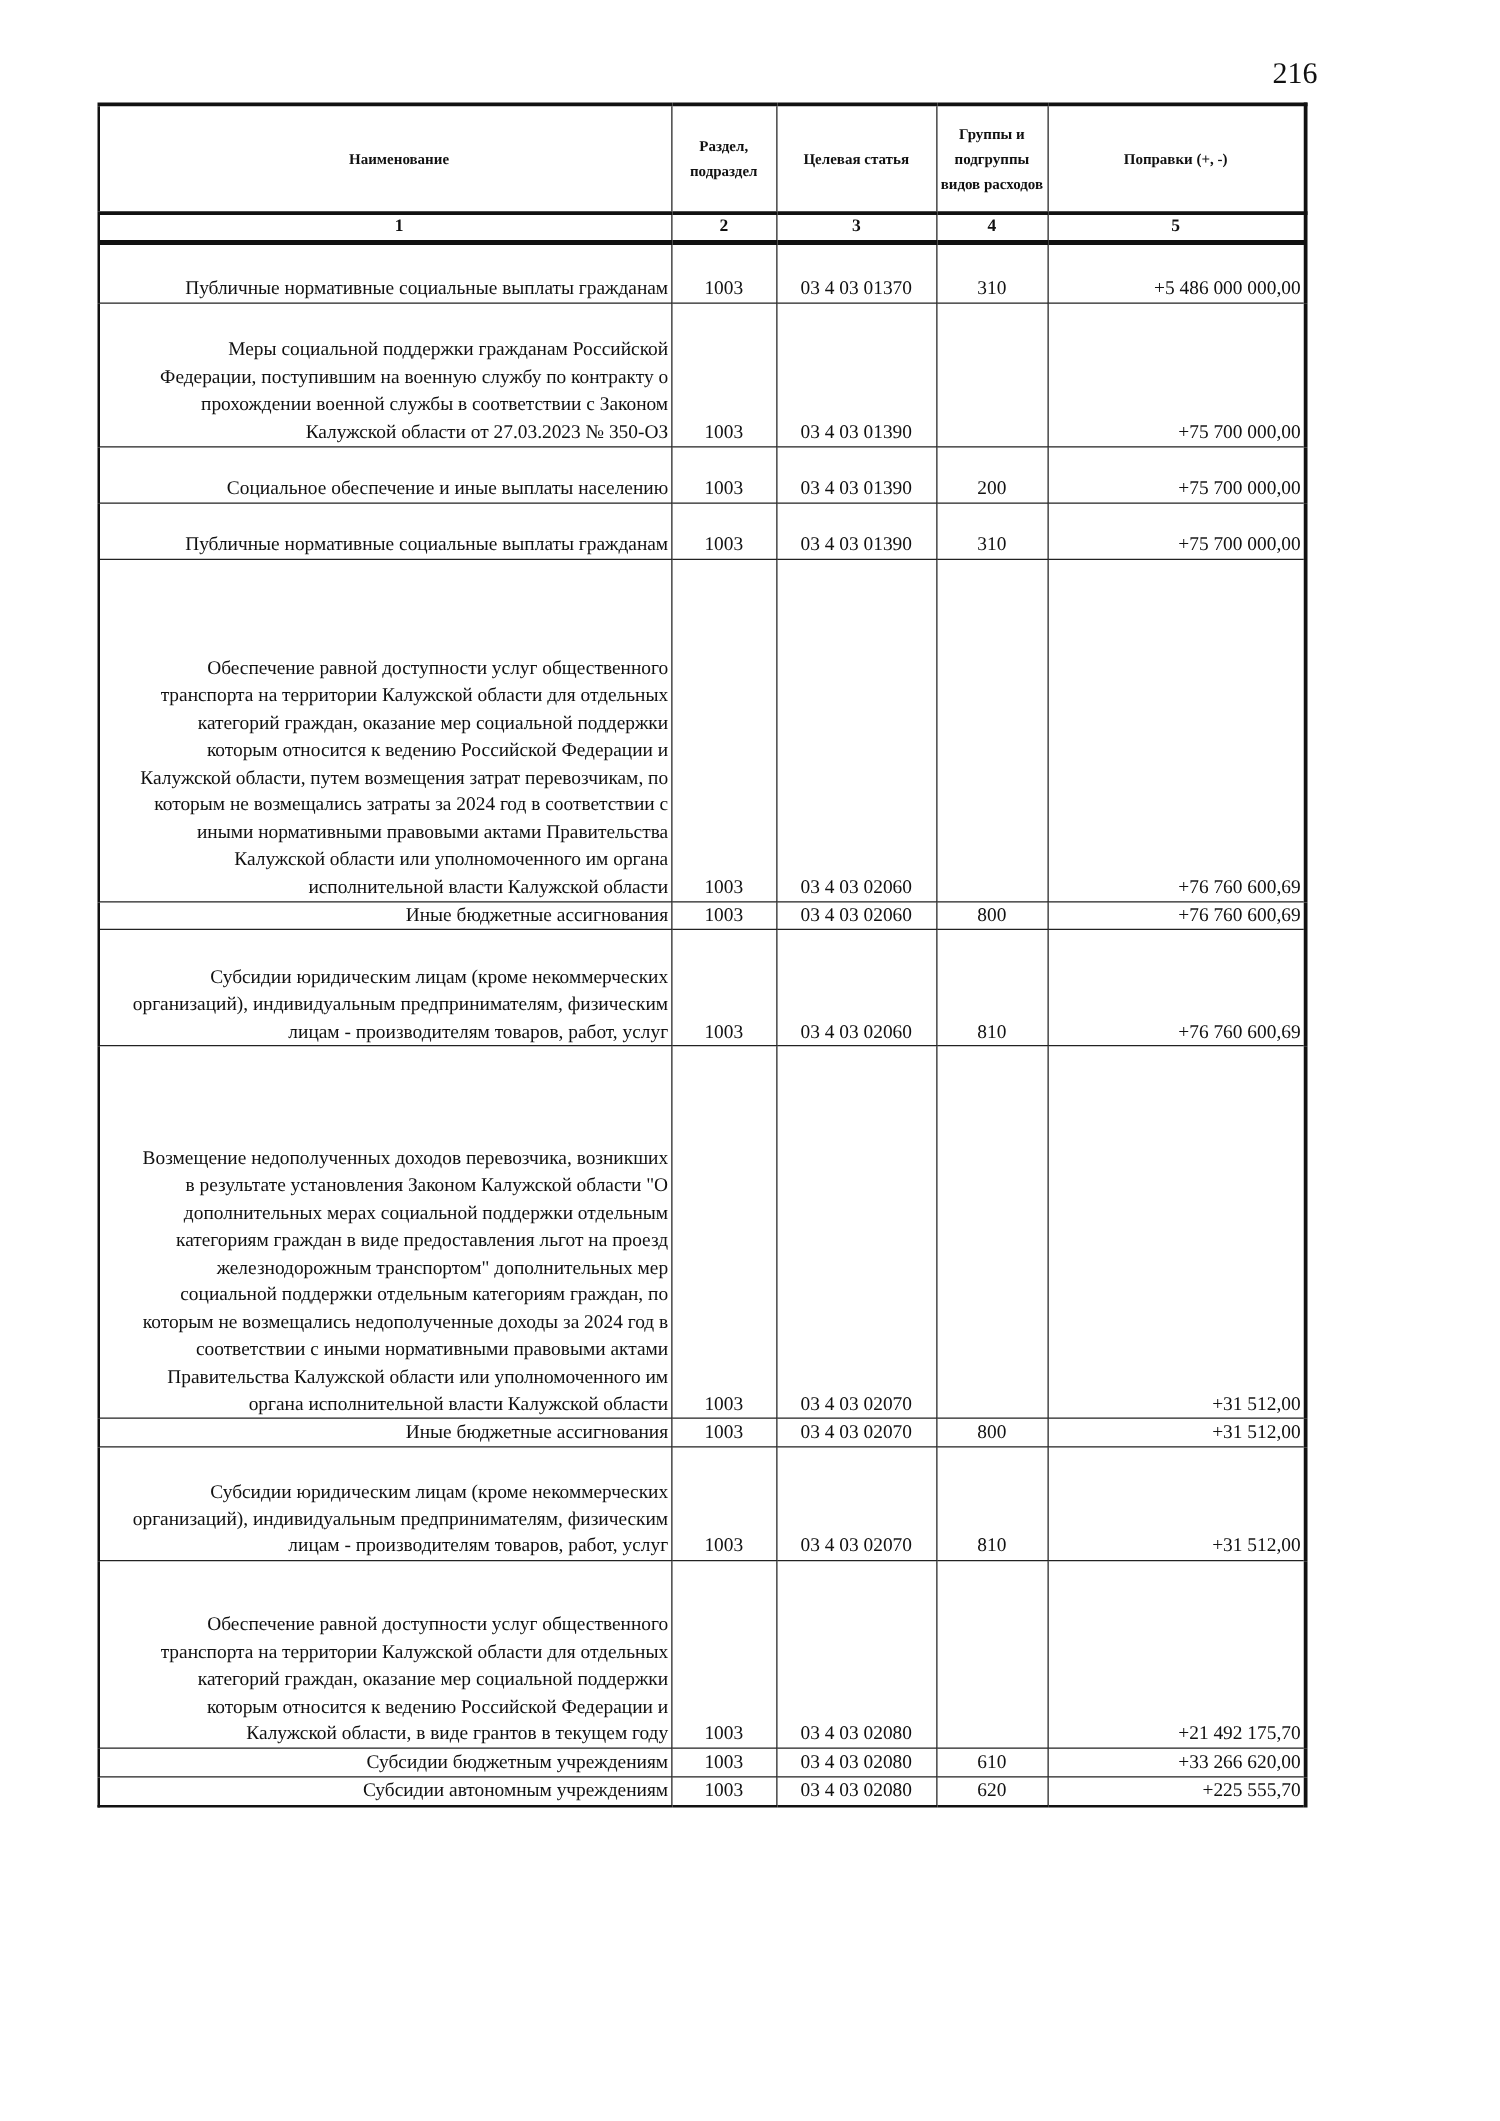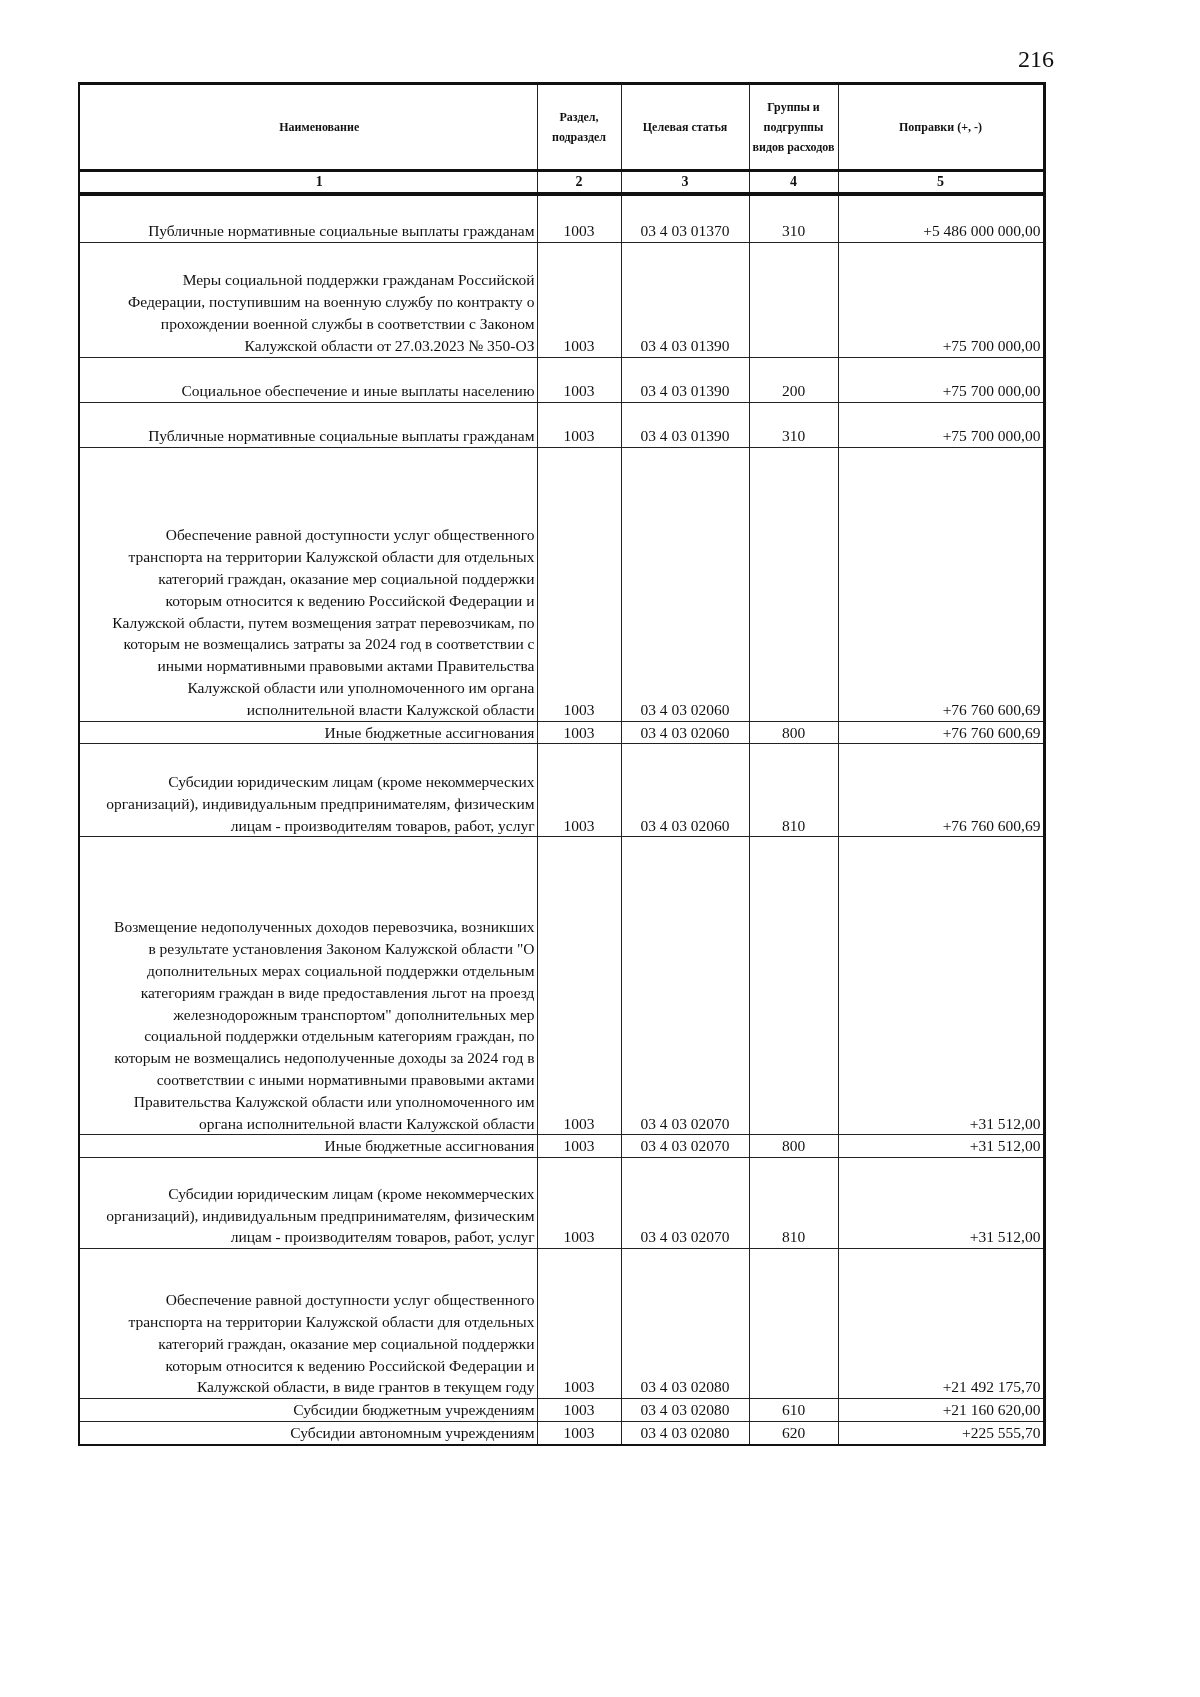--- a/index.html
+++ b/index.html
@@ -158,21 +158,21 @@
       <td class="sec">1003</td>
       <td class="tgt">03 4 03 02080</td>
       <td class="grp"></td>
       <td class="amt">+21 492 175,70</td>
     </tr>
     <tr style="height:22px">
       <td class="name">Субсидии бюджетным учреждениям</td>
       <td class="sec">1003</td>
       <td class="tgt">03 4 03 02080</td>
       <td class="grp">610</td>
-      <td class="amt">+21 160 620,00</td>
+      <td class="amt">+33 266 620,00</td>
     </tr>
     <tr style="height:22px">
       <td class="name">Субсидии автономным учреждениям</td>
       <td class="sec">1003</td>
       <td class="tgt">03 4 03 02080</td>
       <td class="grp">620</td>
       <td class="amt">+225 555,70</td>
     </tr>
   </tbody>
 </table>

